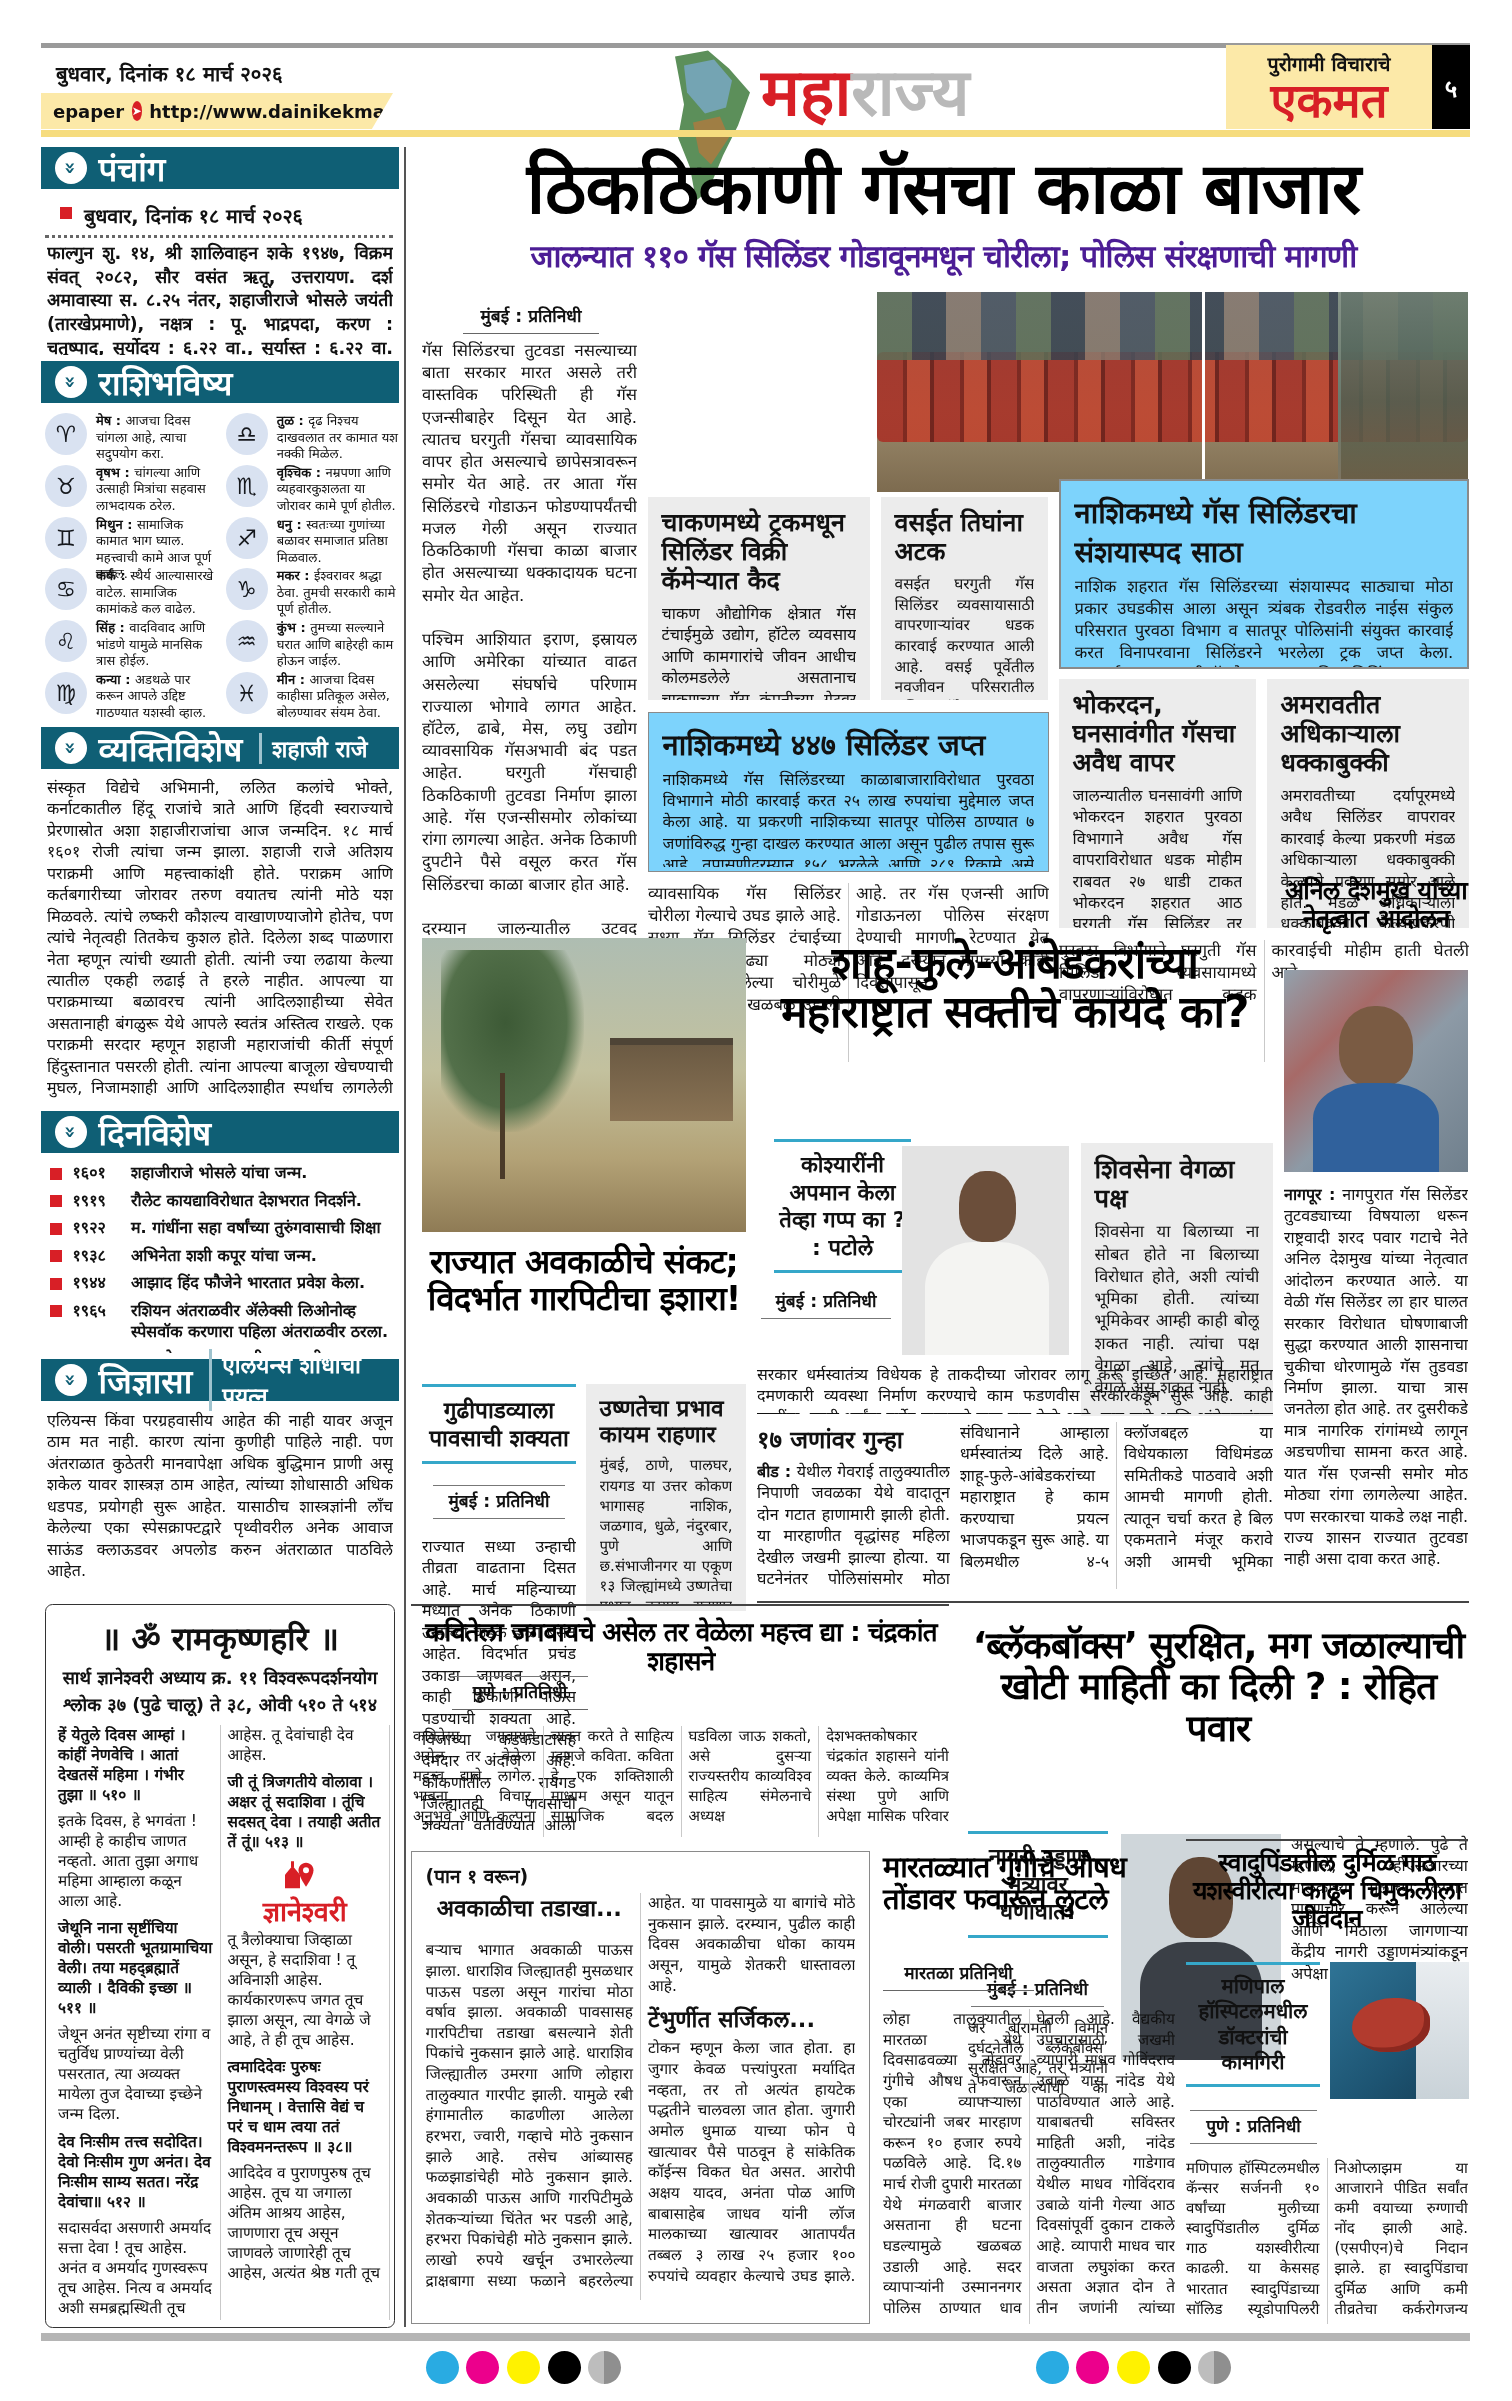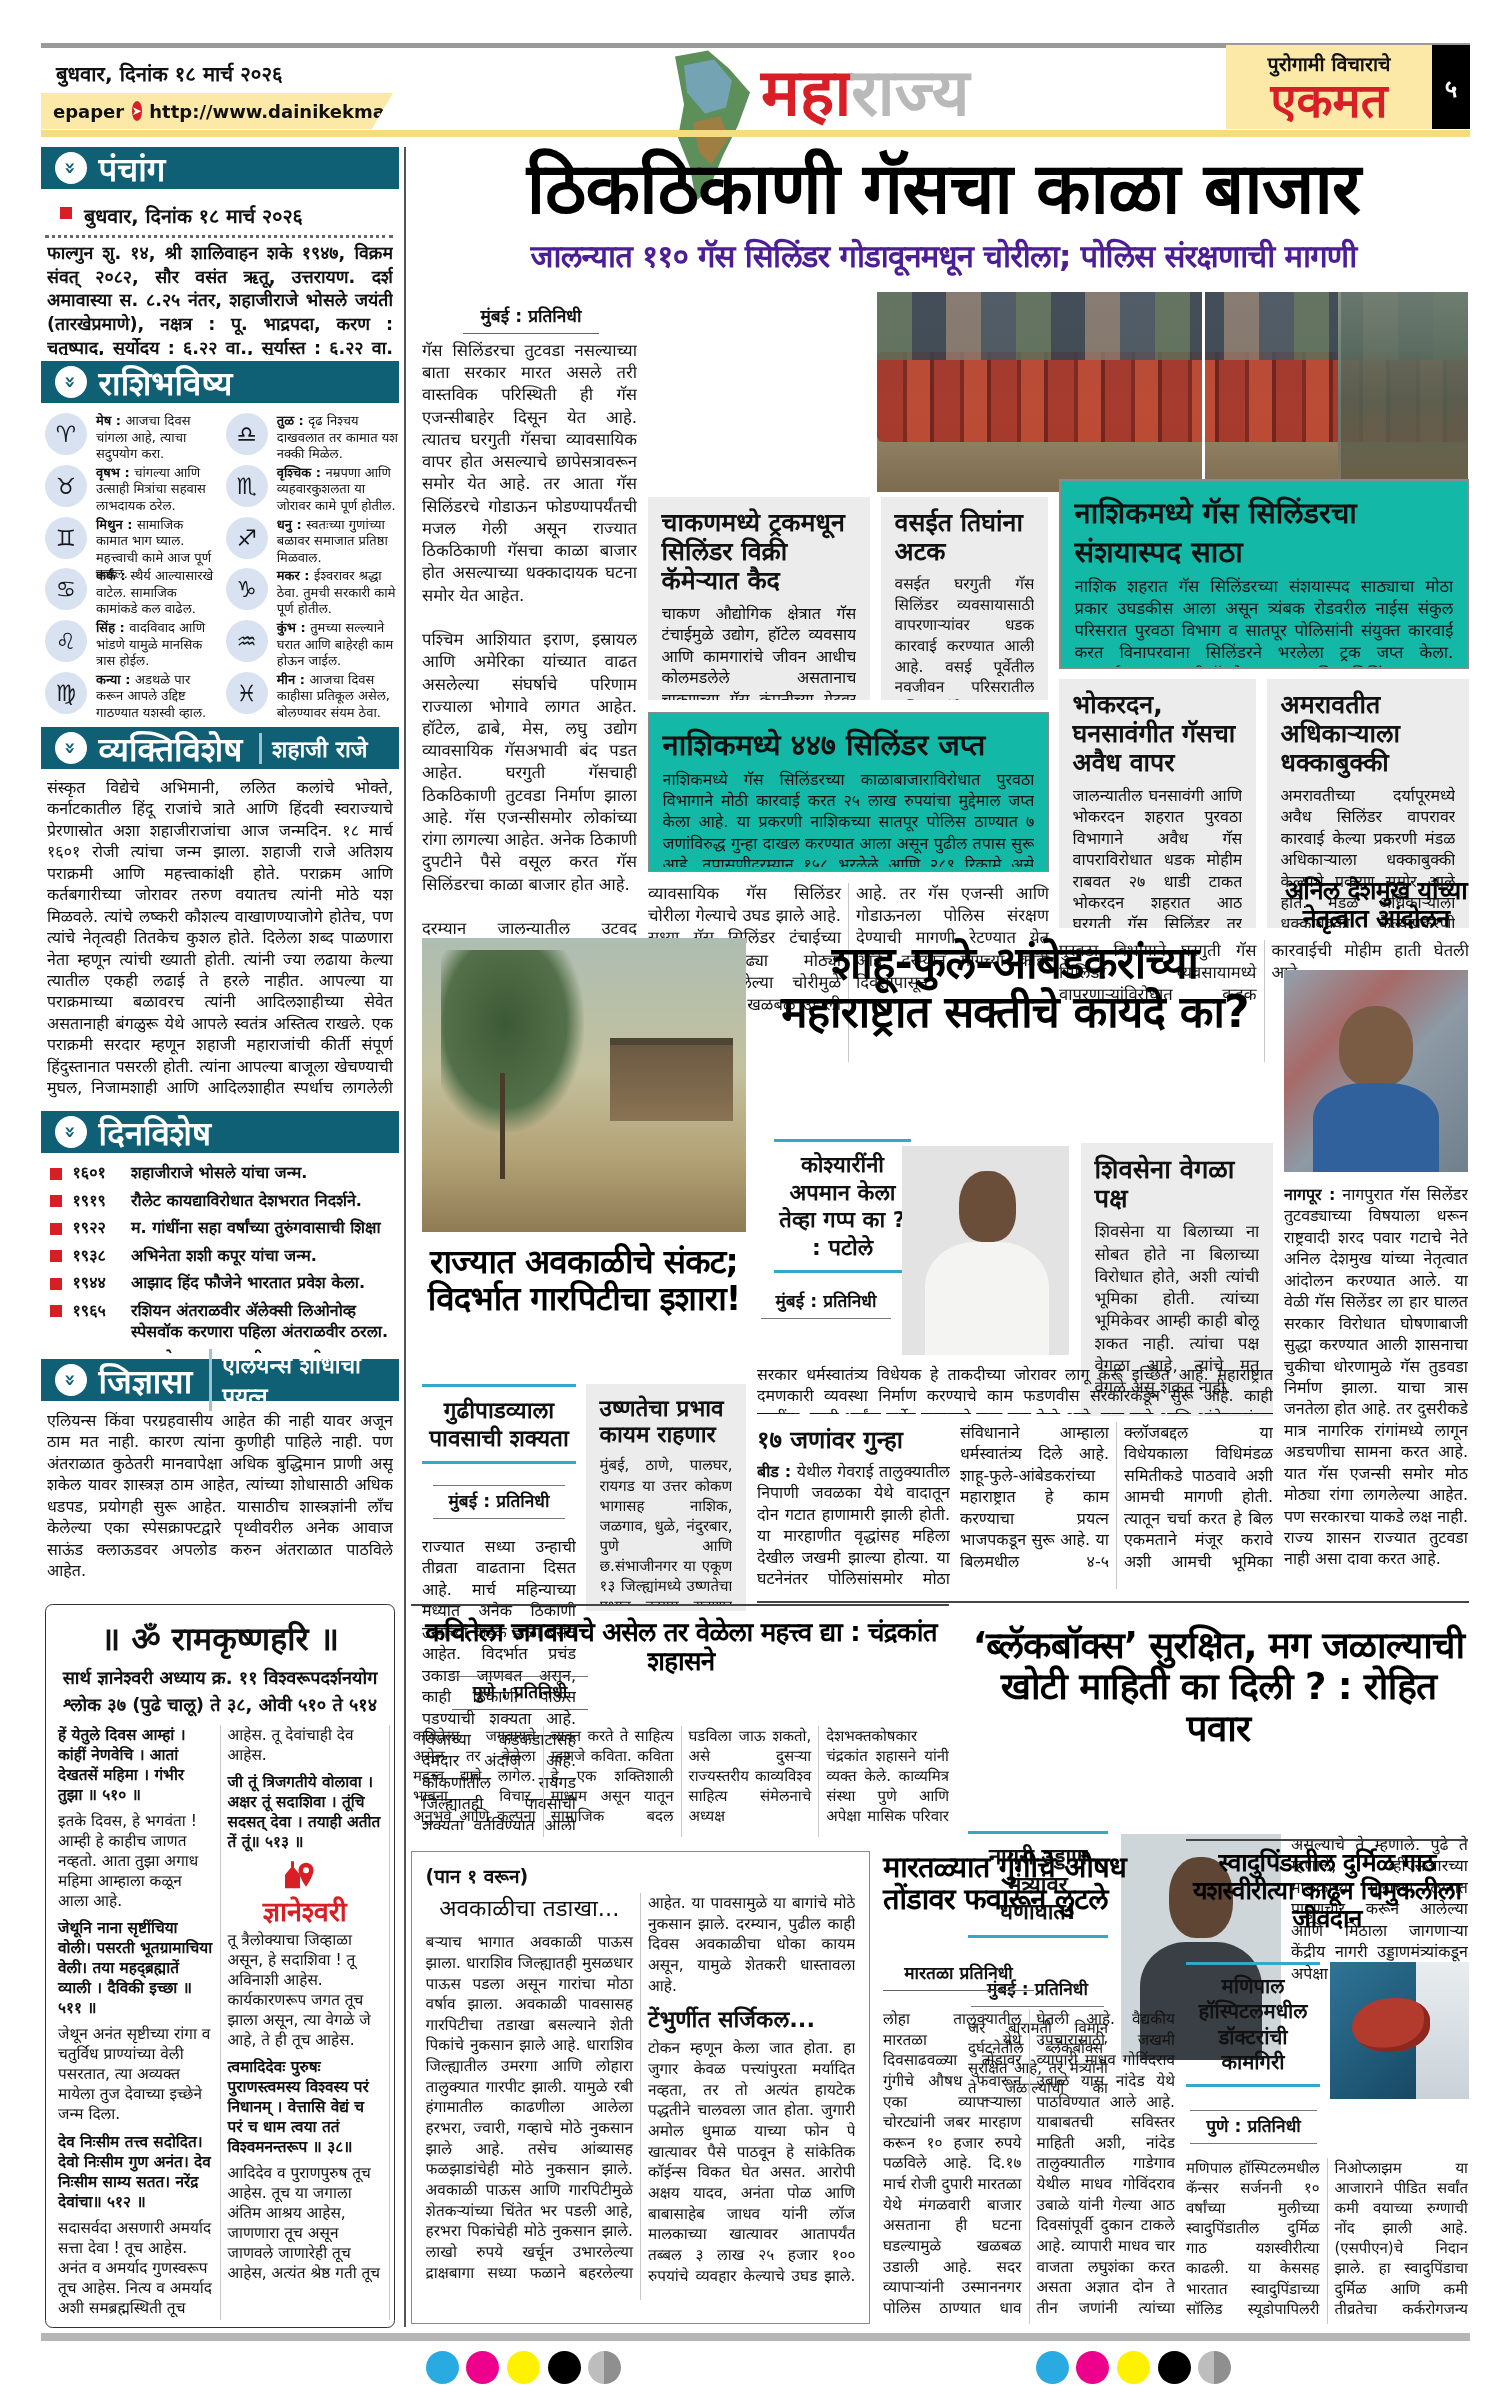--- a/index.html
+++ b/index.html
@@ -8,21 +8,21 @@
   .jp{ text-align:justify; line-height:1.34; font-weight:500; overflow:hidden; }
   .hl{font-weight:800;color:#000;text-align:center;line-height:1.12;letter-spacing:-0.8px;}
   .th{position:absolute;background:#0f5f75;color:#fff;display:flex;align-items:center;gap:12px;padding:0 13.6px;}
   .thic{width:32px;height:32px;border-radius:50%;background:#fff;color:#0f5f75;display:flex;align-items:center;justify-content:center;
         font-weight:800;font-size:19.6px;transform:rotate(90deg);flex:0 0 auto;}
   .tht{font-size:33px;font-weight:800;}
   .thsub{font-size:22.6px;font-weight:700;border-left:3px solid #9fc3ce;padding-left:10.5px;margin-left:4.5px;}
   .sq{display:inline-block;width:12px;height:12px;background:#d81f26;flex:0 0 auto;margin-top:4.5px;}
   .gbox{position:absolute;background:#ececec;padding:12px 13.6px;overflow:hidden;}
   .gbox h3{margin:0 0 7.5px;font-size:25px;line-height:1.15;font-weight:800;}
-  .bx{position:absolute;background:#14b8a6;border:2.3px solid #8a8a8a;padding:10.5px 13.6px;overflow:hidden;}
+  .bx{position:absolute;background:#7dd3fc;border:2.3px solid #8a8a8a;padding:10.5px 13.6px;overflow:hidden;}
   .bx h3{margin:0 0 6px;font-size:29px;font-weight:800;}
   .by{font-weight:700;font-size:17.3px;text-align:center;border-bottom:1.5px solid #666;padding:3px 0 6px;}
   .by2{font-weight:700;font-size:17.3px;text-align:center;padding:3px 0 6px;}
   .sh{font-weight:800;text-align:center;border-top:3px solid #35a7c9;border-bottom:3px solid #35a7c9;padding:9px 3px;line-height:1.25;}
   .c2{column-count:2;column-gap:15px;column-rule:0.8px solid #c9c9c9;}
   .c4{column-count:4;column-gap:15px;column-rule:0.8px solid #c9c9c9;}
   .ph{position:absolute;overflow:hidden;background:#888;}
   .dot{width:33px;height:33px;border-radius:50%;display:inline-block;margin:0 3.8px;}
   .ri{display:flex;gap:9px;align-items:flex-start;}
   .rc{width:42px;height:42px;border-radius:50%;background:#d9e2f1;color:#15181d;display:flex;align-items:center;justify-content:center;font-size:22.6px;flex:0 0 auto;}
@@ -317,21 +317,21 @@
   <div class="abs jp" style="left:1291px;top:1834px;width:177px;height:264px;font-size:16px;">असल्याचे ते म्हणाले. पुढे ते म्हणाले, व्हीएसआरच्या मालकाच्या मुलाच्या लग्नात पाहुणचार करून आलेल्या आणि मिठाला जागणाऱ्या केंद्रीय नागरी उड्डाणमंत्र्यांकडून अपेक्षा तरी</div>
 
   <div class="abs" style="left:411px;top:1604px;width:538px;height:1.5px;background:#444;"></div>
   <div class="abs hl" style="left:413px;top:1618px;width:536px;font-size:26px;">कवितेला जगवायचे असेल तर वेळेला महत्त्व द्या : चंद्रकांत शहासने</div>
   <div class="abs by" style="left:452px;top:1676px;width:136px;border-top:0.8px solid #777;">पुणे : प्रतिनिधी</div>
   <div class="abs jp c4" style="left:413px;top:1726px;width:536px;height:111px;font-size:15px;">कवितेला जगवायचे असेल तर वेळेला महत्त्व द्यावे लागेल. भावना, विचार, अनुभव आणि कल्पना व्यक्त करते ते साहित्य म्हणजे कविता. कविता हे एक शक्तिशाली माध्यम असून यातून सामाजिक बदल घडविला जाऊ शकतो, असे दुसऱ्या राज्यस्तरीय काव्यविश्व साहित्य संमेलनाचे अध्यक्ष देशभक्तकोषकार चंद्रकांत शहासने यांनी व्यक्त केले. काव्यमित्र संस्था पुणे आणि अपेक्षा मासिक परिवार यांच्या वतीने आयोजित ‘दुसरे राज्यस्तरीय काव्यविश्व साहित्य संमेलन २०२६’ च्या उद्घाटन प्रसंगी ते बोलत होते. स्वागताध्यक्ष साहित्यिक डॉ.संजय जगताप, उद्घाटक साहित्यप्रेमी प्रमोदकुमार बेलसरे, पहिल्या काव्यविश्व साहित्य संमेलनाच्या अध्यक्षा चंद्रलेखा बेलसरे, ज्येष्ठ साहित्यिक श्याम भुर्के हे प्रमुख पाहुणे म्हणून उपस्थित होते. अपेक्षा मासिक परिवारचे संस्थापक संपादक दत्तात्रय उभे आणि काव्यमित्र संस्थेचे संस्थापक अध्यक्ष राजेंद्र सगर उपस्थित होते.</div>
 
   <div class="bx" style="left:411px;top:1851px;width:459px;height:473px;border-width:1.5px;background:#fff;box-sizing:border-box;">
     <div style="font-size:19px;font-weight:800;">(पान १ वरून)</div>
     <div class="c2 jp" style="height:407px;font-size:15.4px;margin-top:4.5px;">
-      <div style="font-size:22.6px;font-weight:400;text-align:center;margin-bottom:9px;">अवकाळीचा तडाखा...</div>
+      <div style="font-size:22.6px;font-weight:700;text-align:center;margin-bottom:17px;">अवकाळीचा तडाखा...</div>
       <span>बऱ्याच भागात अवकाळी पाऊस झाला. धाराशिव जिल्ह्यातही मुसळधार पाऊस पडला असून गारांचा मोठा वर्षाव झाला. अवकाळी पावसासह गारपिटीचा तडाखा बसल्याने शेती पिकांचे नुकसान झाले आहे. धाराशिव जिल्ह्यातील उमरगा आणि लोहारा तालुक्यात गारपीट झाली. यामुळे रबी हंगामातील काढणीला आलेला हरभरा, ज्वारी, गव्हाचे मोठे नुकसान झाले आहे. तसेच आंब्यासह फळझाडांचेही मोठे नुकसान झाले. अवकाळी पाऊस आणि गारपिटीमुळे शेतकऱ्यांच्या चिंतेत भर पडली आहे, हरभरा पिकांचेही मोठे नुकसान झाले. लाखो रुपये खर्चून उभारलेल्या द्राक्षबागा सध्या फळाने बहरलेल्या आहेत. या पावसामुळे या बागांचे मोठे नुकसान झाले. दरम्यान, पुढील काही दिवस अवकाळीचा धोका कायम असून, यामुळे शेतकरी धास्तावला आहे.</span>
       <div style="font-size:22.6px;font-weight:800;margin:7.5px 0 4.5px;">टेंभुर्णीत सर्जिकल...</div>
       <span>टोकन म्हणून केला जात होता. हा जुगार केवळ पत्त्यांपुरता मर्यादित नव्हता, तर तो अत्यंत हायटेक पद्धतीने चालवला जात होता. जुगारी अमोल धुमाळ याच्या फोन पे खात्यावर पैसे पाठवून हे सांकेतिक कॉईन्स विकत घेत असत. आरोपी अक्षय यादव, अनंता पोळ आणि बाबासाहेब जाधव यांनी लॉज मालकाच्या खात्यावर आतापर्यंत तब्बल ३ लाख २५ हजार १०० रुपयांचे व्यवहार केल्याचे उघड झाले. जुगाराचा हा डिजिटल पॅटर्न पाहून पोलिसही चक्रावून गेले. पोलिसांनी अक्षय महादेव यादव (रांझणी), अनंता सिद्राम पोळ (टेंभुर्णी), अमोल पांडुरंग ढगे (टेंभुर्णी), विठ्ठल सदाशिव गायकवाड (माळेगाव), ५) धनाजी गणपत टकले (चांदज), विशाल बिभीषण खरात (टेंभुर्णी), प्रशांत प्रकाश शिंदे (कंदर), बाबासाहेब महीपती जाधव (आढेगाव), अभिनंदन रमेश गायकवाड (टेंभुर्णी) आणि लॉज मालक अमोल धुमाळ यांच्यावर गुन्हा दाखल केला आहे.</span>
     </div>
   </div>
 
   <div class="abs hl" style="left:883px;top:1851px;width:292px;font-size:29px;text-align:left;">मारतळ्यात गुंगीचे औषध तोंडावर फवारून लुटले</div>
   <div class="abs by2" style="left:883px;top:1958px;width:151px;border-bottom:1.5px solid #666;text-align:center;">मारतळा प्रतिनिधी</div>
   <div class="abs jp c2" style="left:883px;top:2009px;width:292px;height:315px;font-size:15.4px;">लोहा तालुक्यातील मारतळा येथे दिवसाढवळ्या तोंडावर गुंगीचे औषध फवारून एका व्यापाऱ्याला चोरट्यांनी जबर मारहाण करून १० हजार रुपये पळविले आहे. दि.१७ मार्च रोजी दुपारी मारतळा येथे मंगळवारी बाजार असताना ही घटना घडल्यामुळे खळबळ उडाली आहे. सदर व्यापाऱ्यांनी उस्माननगर पोलिस ठाण्यात धाव घेतली आहे. वैद्यकीय उपचारासाठी जखमी व्यापारी माधव गोविंदराव उबाळे यास नांदेड येथे पाठविण्यात आले आहे. याबाबतची सविस्तर माहिती अशी, नांदेड तालुक्यातील गाडेगाव येथील माधव गोविंदराव उबाळे यांनी गेल्या आठ दिवसांपूर्वी दुकान टाकले आहे. व्यापारी माधव चार वाजता लघुशंका करत असता अज्ञात दोन ते तीन जणांनी त्यांच्या जवळ असलेले गुंगीचे औषध तोंडावर फवारले. त्यावेळी मदतीला कोणी नसल्यामुळे तीन ते चार जणांनी त्यांच्या खिशातील १० हजार रुपये काढून घेतले.</div>
 

